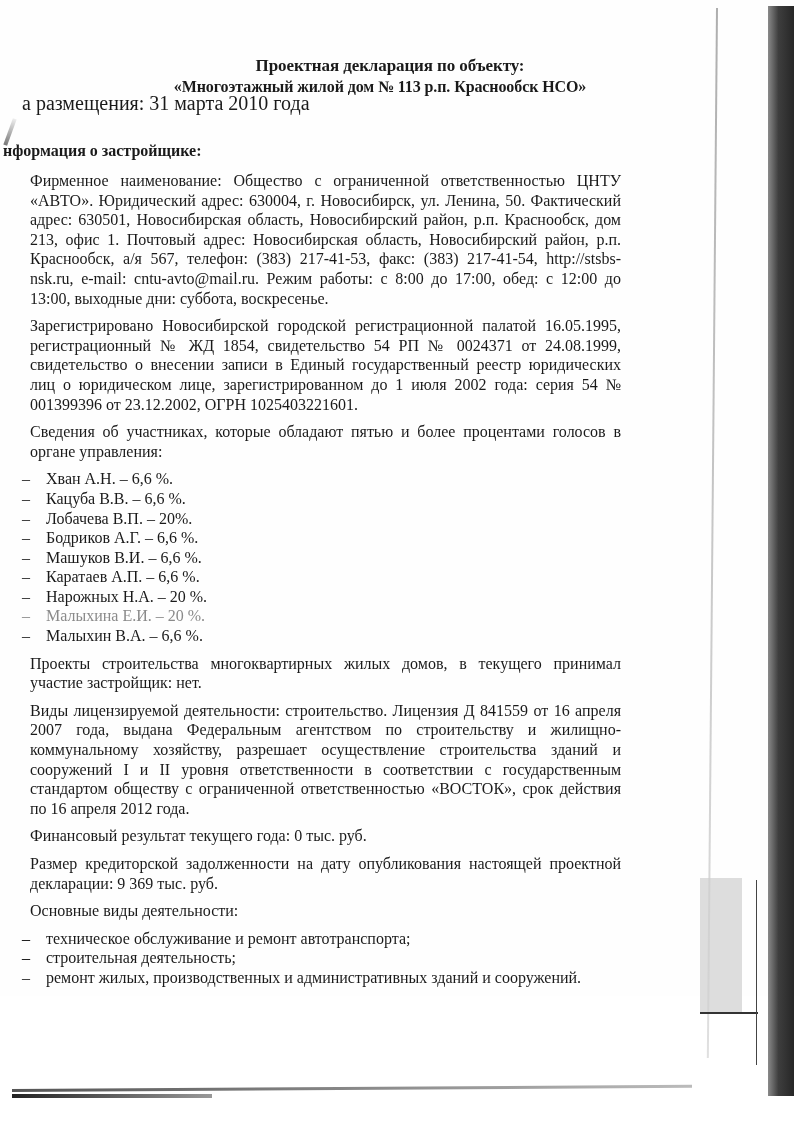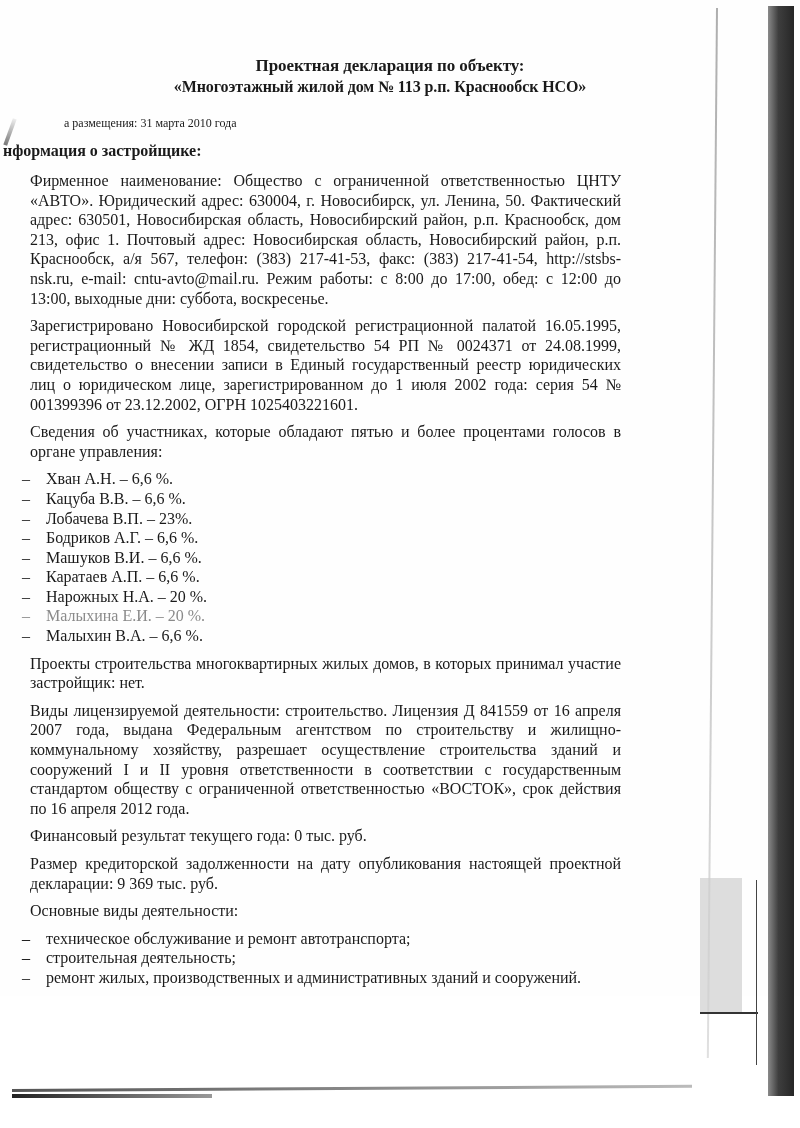--- a/index.html
+++ b/index.html
@@ -85,23 +85,22 @@
       text-align: center;
       font-weight: bold;
       font-size: 17px;
       letter-spacing: -0.1px;
     }
     .title.t1 { top: 56px; left: -10px; }
     .title.t2 { top: 78px; left: -20px; font-size: 16px; }
 
     .date-line {
       position: absolute;
-      left: 22px; top: 116px;
-      font-size: 12px;
-      margin-left: 42px;
+      left: 22px; top: 92px;
+      font-size: 20px;
     }
     .section-heading {
       position: absolute;
       left: 3px; top: 142px;
       font-weight: bold;
       font-size: 16px;
       text-align: right;
     }
     .body {
       position: absolute;
@@ -156,30 +155,30 @@
   <div class="section-heading">нформация о застройщике:</div>
 
   <div class="body">
     <p class="para">Фирменное наименование: Общество с ограниченной ответственностью ЦНТУ «АВТО». Юридический адрес: 630004, г. Новосибирск, ул. Ленина, 50. Фактический адрес: 630501, Новосибирская область, Новосибирский район, р.п. Краснообск, дом 213, офис 1. Почтовый адрес: Новосибирская область, Новосибирский район, р.п. Краснообск, а/я 567, телефон: (383) 217-41-53, факс: (383) 217-41-54, http://stsbs-nsk.ru, e-mail: cntu-avto@mail.ru. Режим работы: с 8:00 до 17:00, обед: с 12:00 до 13:00, выходные дни: суббота, воскресенье.</p>
     <p class="para">Зарегистрировано Новосибирской городской регистрационной палатой 16.05.1995, регистрационный № ЖД 1854, свидетельство 54 РП № 0024371 от 24.08.1999, свидетельство о внесении записи в Единый государственный реестр юридических лиц о юридическом лице, зарегистрированном до 1 июля 2002 года: серия 54 № 001399396 от 23.12.2002, ОГРН 1025403221601.</p>
     <p class="para">Сведения об участниках, которые обладают пятью и более процентами голосов в органе управления:</p>
 
     <ul class="list members">
       <li><span class="dash">–</span><span>Хван А.Н. – 6,6 %.</span></li>
       <li><span class="dash">–</span><span>Кацуба В.В. – 6,6 %.</span></li>
-      <li><span class="dash">–</span><span>Лобачева В.П. – 23%.</span></li>
+      <li><span class="dash">–</span><span>Лобачева В.П. – 20%.</span></li>
       <li><span class="dash">–</span><span>Бодриков А.Г. – 6,6 %.</span></li>
       <li><span class="dash">–</span><span>Машуков В.И. – 6,6 %.</span></li>
       <li><span class="dash">–</span><span>Каратаев А.П. – 6,6 %.</span></li>
       <li><span class="dash">–</span><span>Нарожных Н.А. – 20 %.</span></li>
       <li class="faded"><span class="dash">–</span><span>Малыхина Е.И. – 20 %.</span></li>
       <li><span class="dash">–</span><span>Малыхин В.А. – 6,6 %.</span></li>
     </ul>
 
-    <p class="para">Проекты строительства многоквартирных жилых домов, в которых принимал участие застройщик: нет.</p>
+    <p class="para">Проекты строительства многоквартирных жилых домов, в текущего принимал участие застройщик: нет.</p>
     <p class="para">Виды лицензируемой деятельности: строительство. Лицензия Д 841559 от 16 апреля 2007 года, выдана Федеральным агентством по строительству и жилищно-коммунальному хозяйству, разрешает осуществление строительства зданий и сооружений  I и II уровня ответственности в соответствии с государственным стандартом обществу с ограниченной ответственностью «ВОСТОК», срок действия по 16 апреля 2012 года.</p>
     <p class="para">Финансовый результат текущего года: 0 тыс. руб.</p>
     <p class="para">Размер кредиторской задолженности на дату опубликования настоящей проектной декларации: 9 369 тыс. руб.</p>
     <p class="para">Основные виды деятельности:</p>
 
     <ul class="list activities">
       <li><span class="dash">–</span></li>
       <li><span class="dash">–</span><span>техническое обслуживание и ремонт автотранспорта;</span></li>
       <li><span class="dash">–</span></li>
       <li><span class="dash">–</span><span>строительная деятельность;</span></li>

